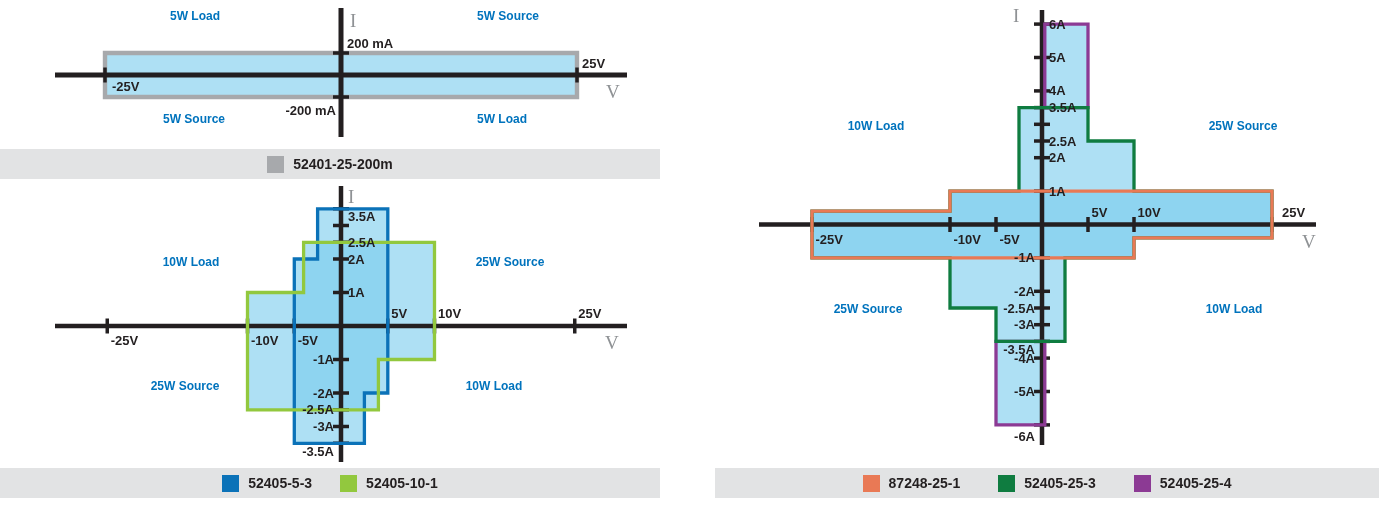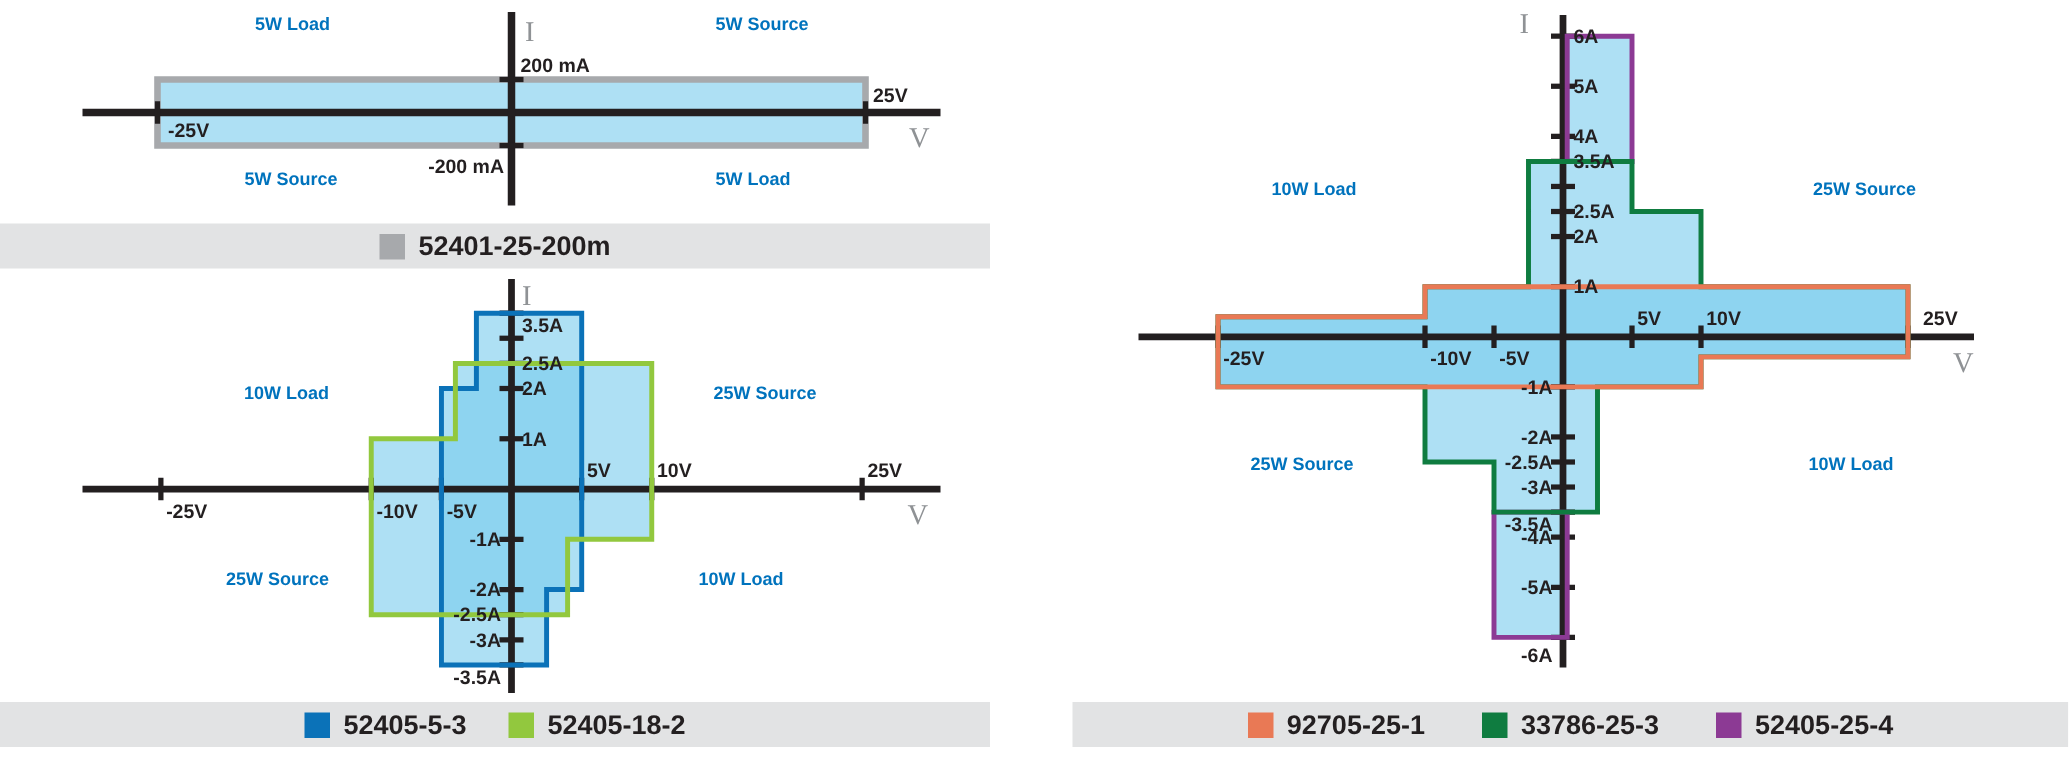--- a/index.html
+++ b/index.html
@@ -17,21 +17,21 @@
     font-size:12px;font-weight:bold;
     white-space:nowrap;
   }
   .legend-bar{
     position:absolute;
     display:flex;align-items:center;justify-content:center;
     box-sizing:border-box;
   }
   .legend-item{display:flex;align-items:center;white-space:nowrap;}
   .legend-swatch{display:inline-block;width:17px;height:17px;margin-right:9px;flex:0 0 auto;}
-  .legend-label{font-size:18px;font-weight:bold;letter-spacing:0px;}
+  .legend-label{font-size:14px;font-weight:bold;letter-spacing:0px;}
 </style>
 </head>
 <body>
 
 <div id="stage">
   <svg id="chart-canvas" width="1379" height="507" viewBox="0 0 1379 507">
       <g>
         <path d="M105.0 53.0 L577.0 53.0 L577.0 97.0 L105.0 97.0 Z" fill="#78CBED" fill-opacity="0.6" stroke="none"></path>
         <path d="M105.0 53.0 L577.0 53.0 L577.0 97.0 L105.0 97.0 Z" fill="none" stroke="#A7A9AC" stroke-width="4.4"></path>
         <line x1="55" y1="75" x2="627" y2="75" stroke="#231F20" stroke-width="5"></line>
@@ -164,30 +164,30 @@
         <span class="legend-label" style="color: rgb(35, 31, 32);">52401-25-200m</span>
       </span>
     </div>
     <div class="legend-bar" style="left: 0px; top: 468px; width: 660px; height: 30px; gap: 28px; background: rgb(226, 227, 228);">
       <span class="legend-item">
         <span class="legend-swatch" style="background: rgb(11, 114, 184);"></span>
         <span class="legend-label" style="color: rgb(35, 31, 32);">52405-5-3</span>
       </span>
       <span class="legend-item">
         <span class="legend-swatch" style="background: rgb(146, 200, 62);"></span>
-        <span class="legend-label" style="color: rgb(35, 31, 32);">52405-18-2</span>
+        <span class="legend-label" style="color: rgb(35, 31, 32);">52405-10-1</span>
       </span>
     </div>
     <div class="legend-bar" style="left: 715px; top: 468px; width: 664px; height: 30px; gap: 38px; background: rgb(226, 227, 228);">
       <span class="legend-item">
         <span class="legend-swatch" style="background: rgb(233, 121, 85);"></span>
-        <span class="legend-label" style="color: rgb(35, 31, 32);">92705-25-1</span>
+        <span class="legend-label" style="color: rgb(35, 31, 32);">87248-25-1</span>
       </span>
       <span class="legend-item">
         <span class="legend-swatch" style="background: rgb(15, 124, 64);"></span>
-        <span class="legend-label" style="color: rgb(35, 31, 32);">33786-25-3</span>
+        <span class="legend-label" style="color: rgb(35, 31, 32);">52405-25-3</span>
       </span>
       <span class="legend-item">
         <span class="legend-swatch" style="background: rgb(140, 58, 148);"></span>
         <span class="legend-label" style="color: rgb(35, 31, 32);">52405-25-4</span>
       </span>
     </div>
   </div>
 
 </body></html>

